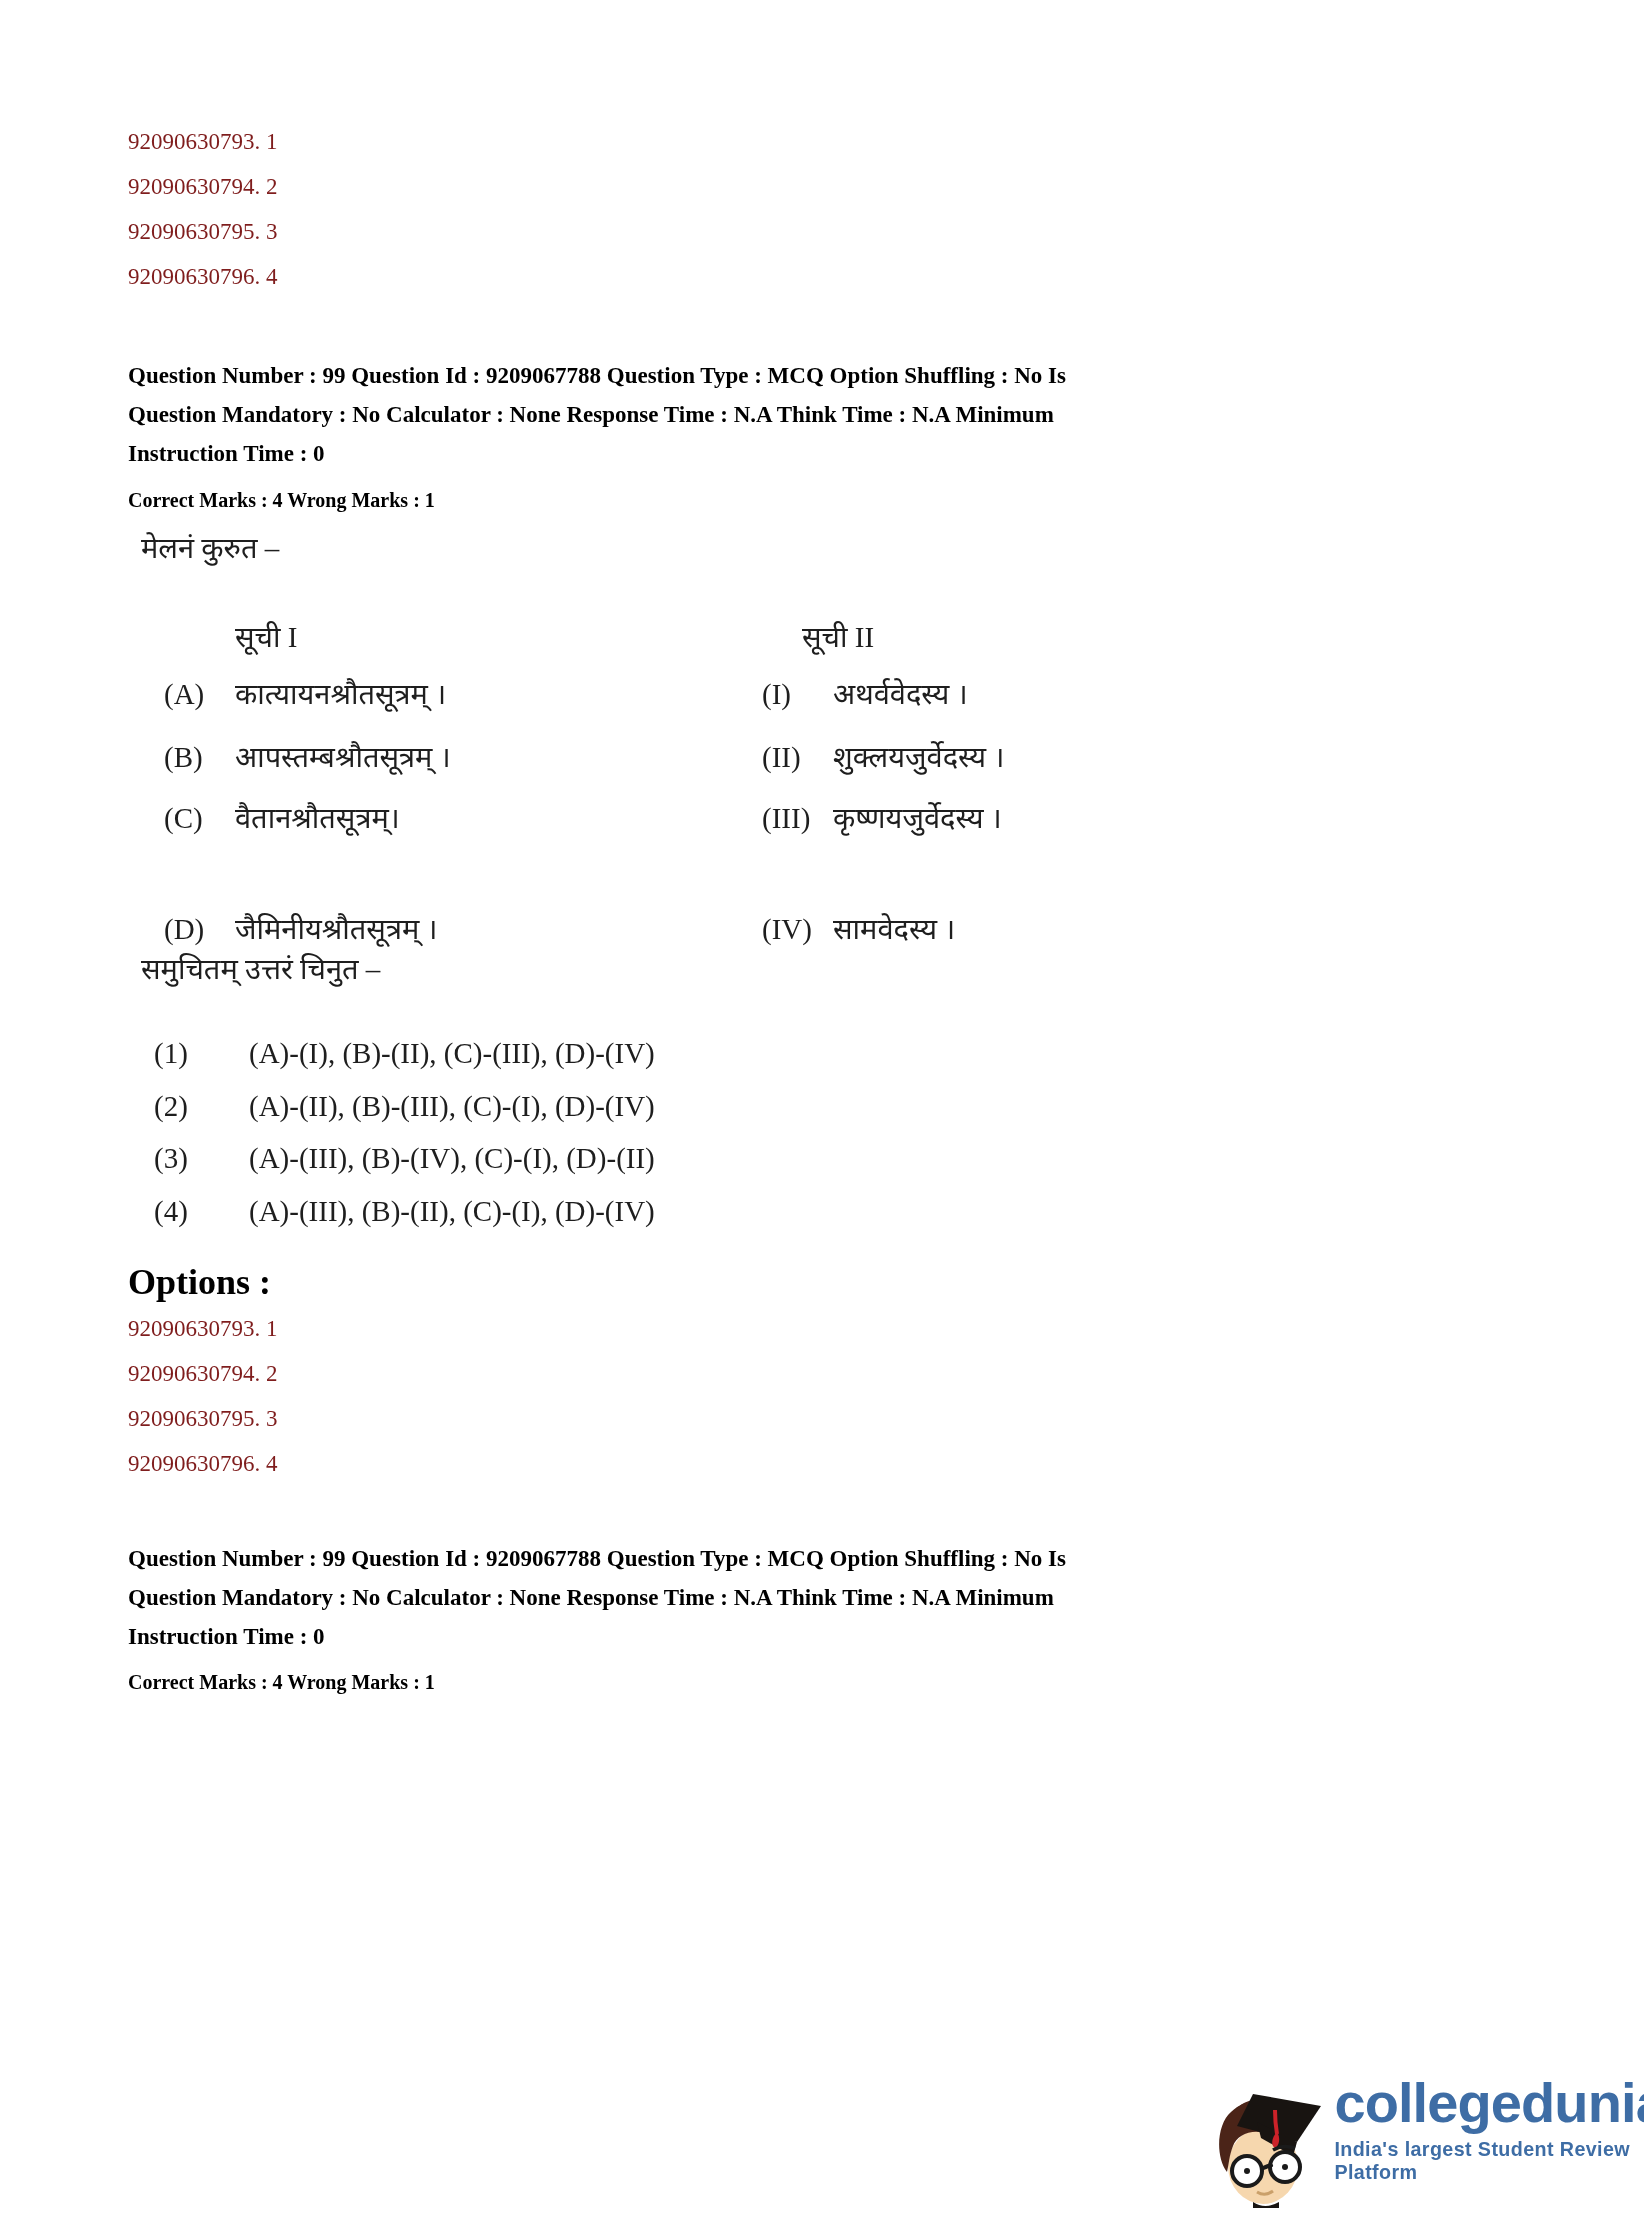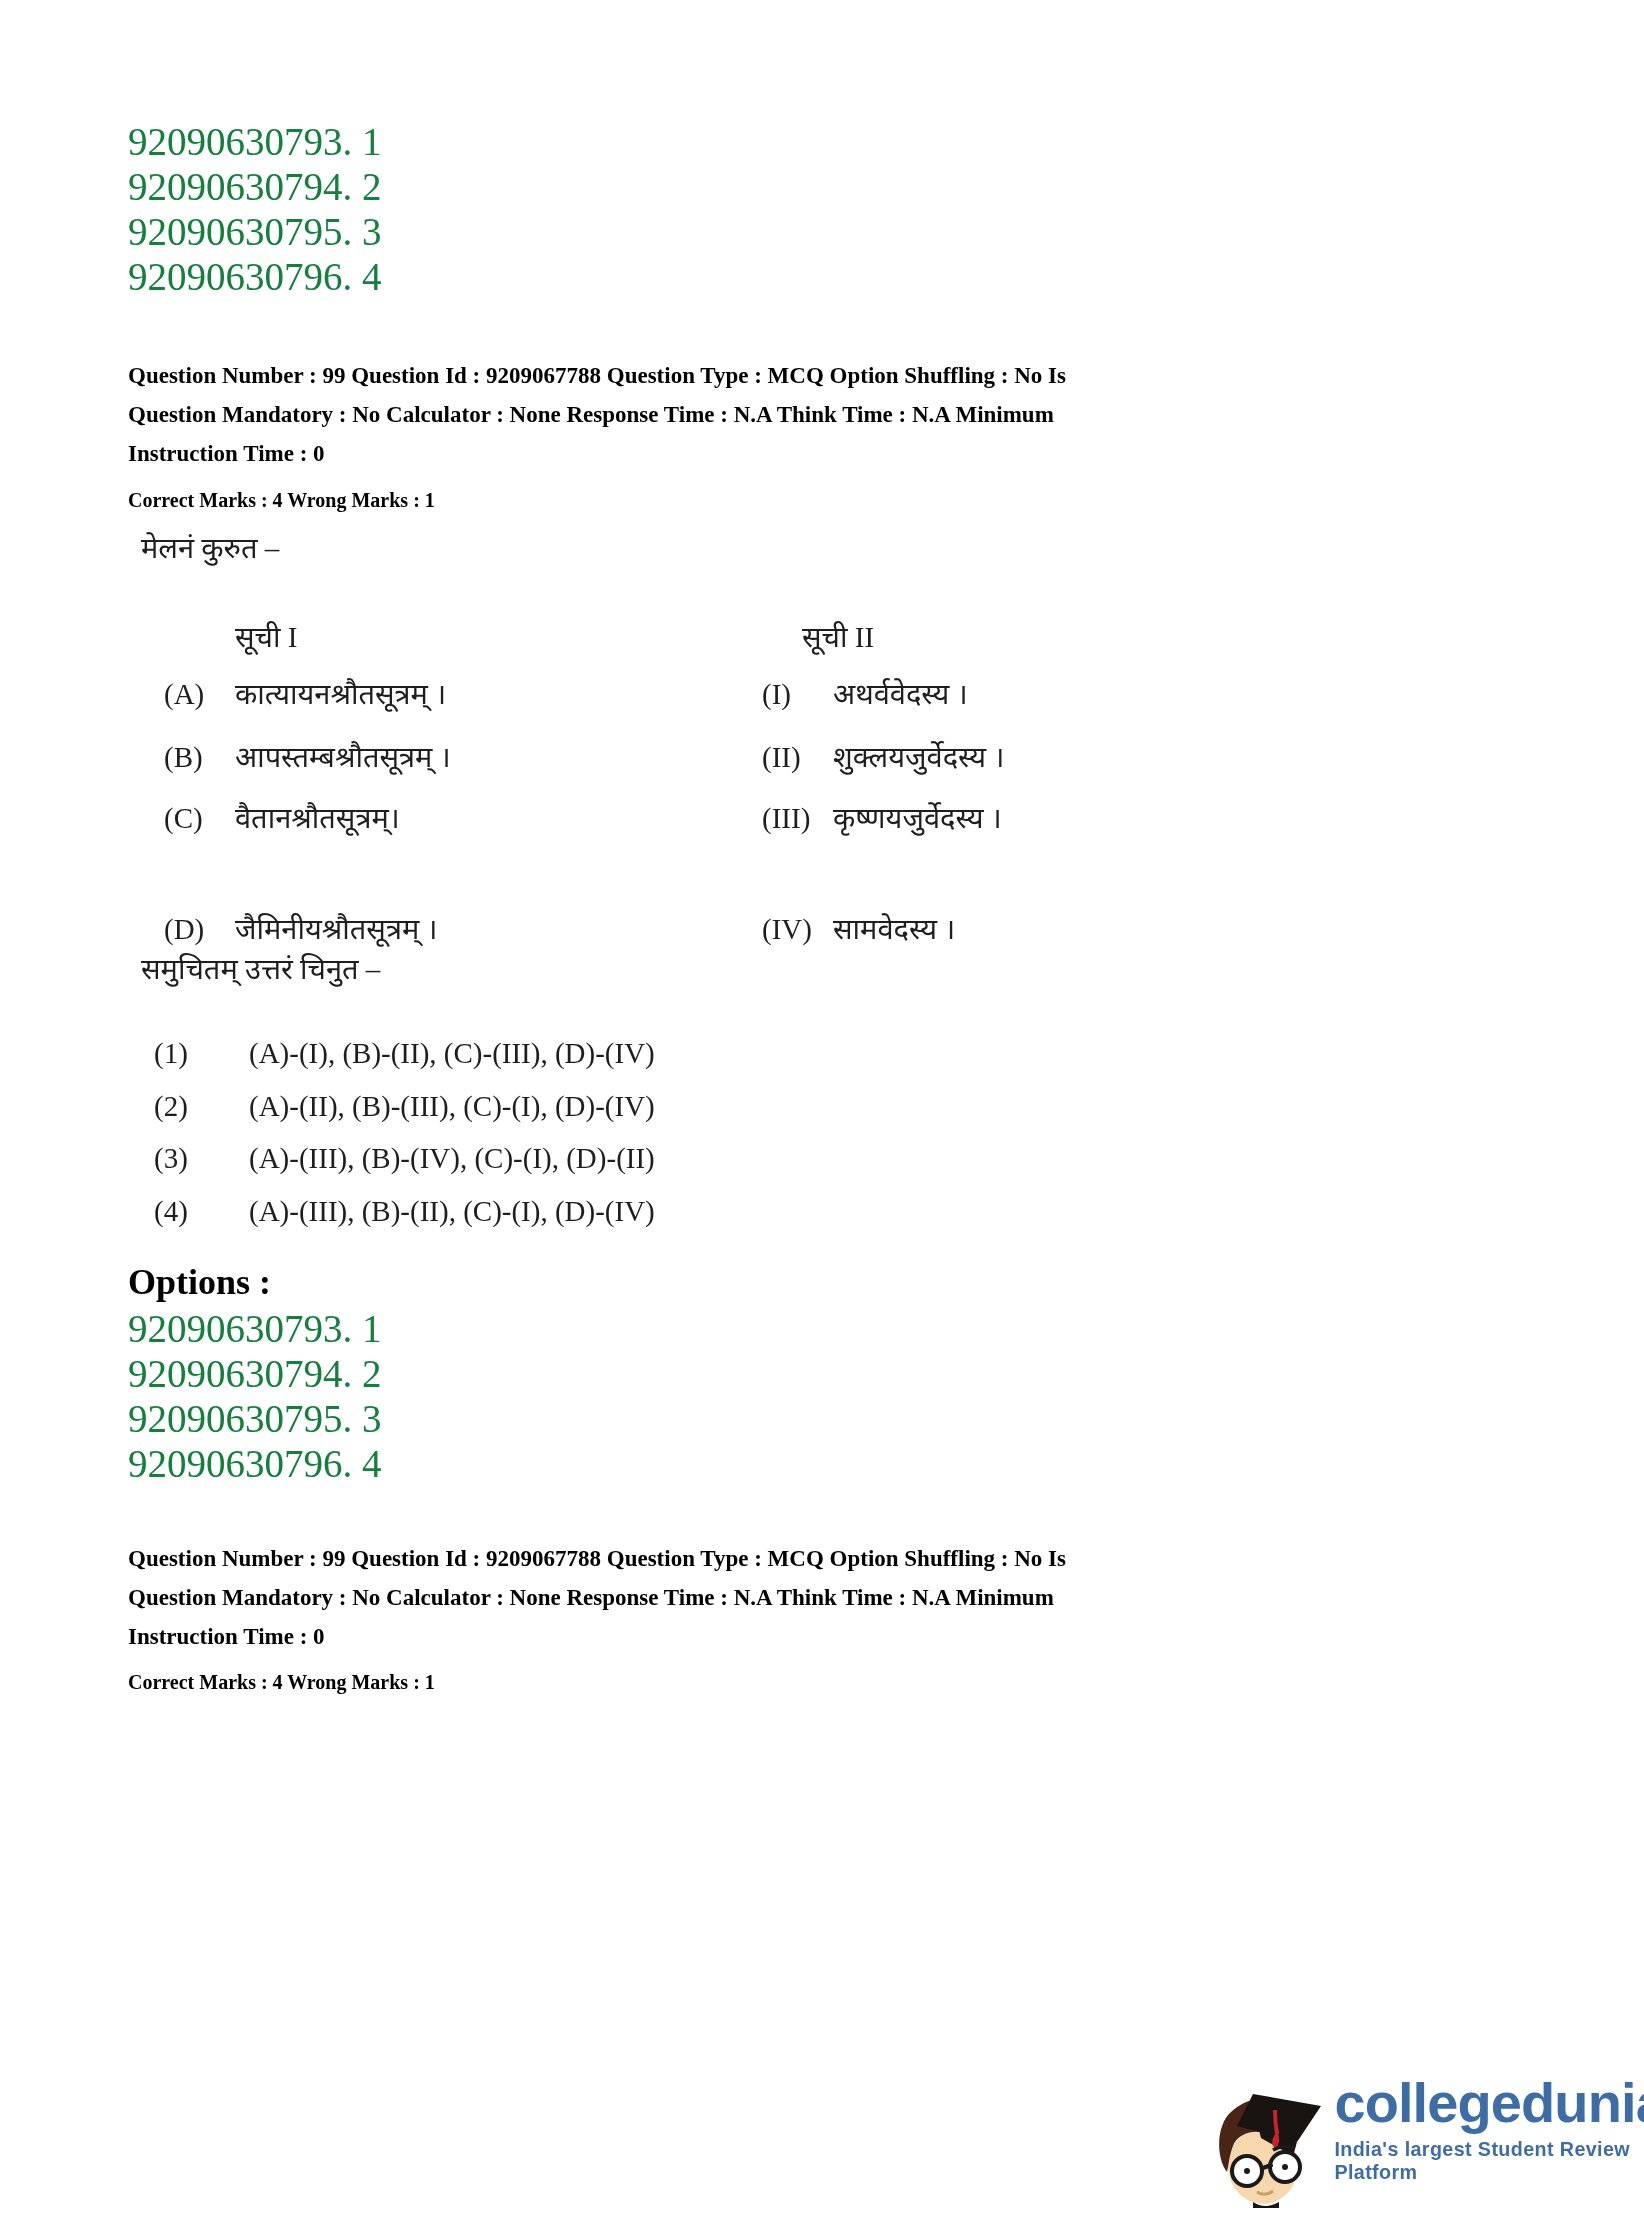--- a/index.html
+++ b/index.html
@@ -8,21 +8,21 @@
     width: 1644px;
     height: 2217px;
     background: #ffffff;
     font-family: "Liberation Serif", serif;
     color: #000000;
     overflow: hidden;
   }
   .abs { position: absolute; }
 
   
-  .id-lines { font-size: 39px; line-height: 45px; color: #15803d; text-align: center; }
+  .id-lines { font-size: 23px; line-height: 45px; color: #7f1d1d; text-align: center; }
 
   
   .meta { font-weight: bold; font-size: 23px; line-height: 39px; color: #000000; }
   .marks { font-weight: bold; font-size: 20px; line-height: 36px; color: #000000; }
 
   
   .qbody { color: #1e1e1e; font-size: 29px; }
   .qbody .row { position: absolute; white-space: nowrap; }
   .lbl { display: inline-block; }
 

